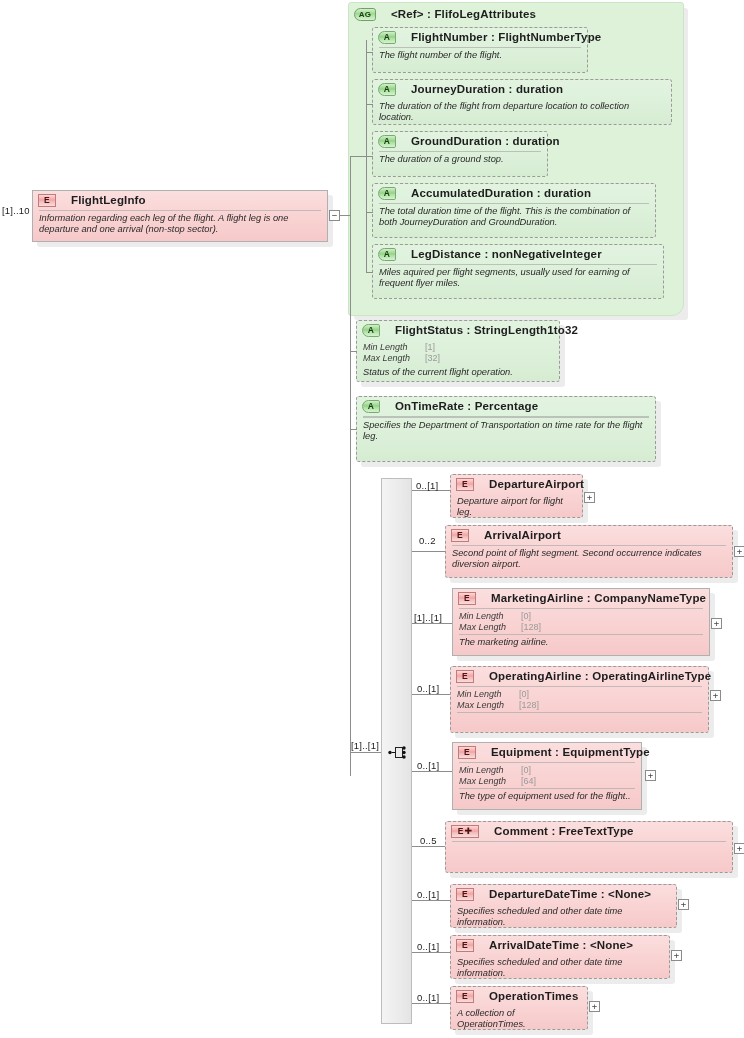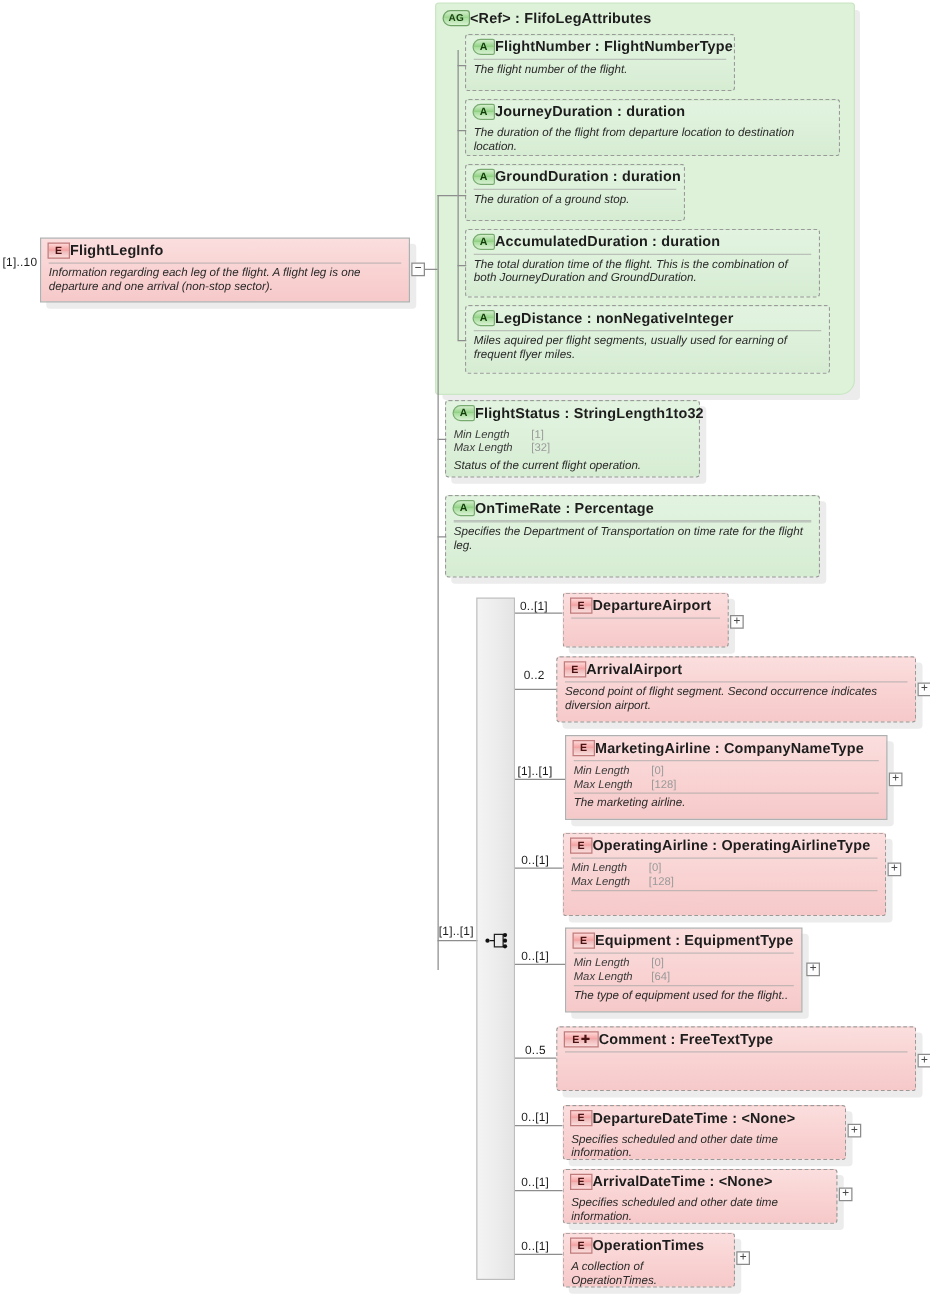--- a/index.html
+++ b/index.html
@@ -24,21 +24,21 @@
     background:#ececec;border-radius:3px;z-index:-1;
   }
 
   
   .el .inner{background:linear-gradient(to bottom,#fbdede 0%,#f9d2d2 55%,#f6c9c9 100%);}
   .el .hdr{background:transparent;}
   
   .at .inner{background:linear-gradient(to bottom,#e2f4e0 0%,#dcf0d9 60%,#d6ecd2 100%);}
 
   .hdr{
-    display:flex;align-items:flex-end;gap:0;
+    display:flex;align-items:flex-start;gap:15px;
     padding:3px 6px 3px 5px;font-size:11.5px;font-weight:bold;color:#1d1d1d;
     letter-spacing:0.15px;white-space:nowrap;
   }
   .sep{height:1px;background:#a8a8a8;margin:0 6px;opacity:.65;}
   .facets{
     padding:2px 20px 2px 6px;font-size:9px;font-style:italic;color:#3b3b3b;
     line-height:10.5px;
   }
   .facets .row{display:flex;}
   .facets .fname{width:62px;flex:0 0 62px;}
@@ -157,21 +157,21 @@
 <div class="ln lnh" style="left:366px;top:52px;width:7px;"></div>
 
 <div class="node at dashed" style="left:372px;top:79px;width:300px;height:46px;">
   <div class="shadow"></div>
   <div class="inner">
     <div class="hdr">
       <span class="ico ico-a">A</span>
       <span>JourneyDuration : duration</span>
     </div>
     <div class="sep"></div>
-    <div class="doc">The duration of the flight from departure location to destination  location.</div>
+    <div class="doc">The duration of the flight from departure location to collection  location.</div>
   </div>
 </div>
 <div class="ln lnh" style="left:366px;top:104px;width:7px;"></div>
 
 <div class="node at dashed" style="left:372px;top:131px;width:176px;height:46px;">
   <div class="shadow"></div>
   <div class="inner">
     <div class="hdr">
       <span class="ico ico-a">A</span>
       <span>GroundDuration : duration</span>
@@ -266,20 +266,21 @@
 </div>
 
 <div class="node el dashed" style="left:450px;top:474px;width:133px;height:44px;">
   <div class="shadow"></div>
   <div class="inner">
     <div class="hdr">
       <span class="ico ico-e">E</span>
       <span>DepartureAirport</span>
     </div>
     <div class="sep"></div>
+    <div class="doc">Departure airport for flight leg.</div>
   </div>
 </div>
 <div class="ln lnh" style="left:412px;top:490px;width:38px;"></div>
 <div class="card" style="left:416px;top:480px;">0..[1]</div>
 <div class="pm" style="left:584px;top:492px;">+</div>
 
 <div class="node el dashed" style="left:445px;top:525px;width:288px;height:53px;">
   <div class="shadow"></div>
   <div class="inner">
     <div class="hdr">

